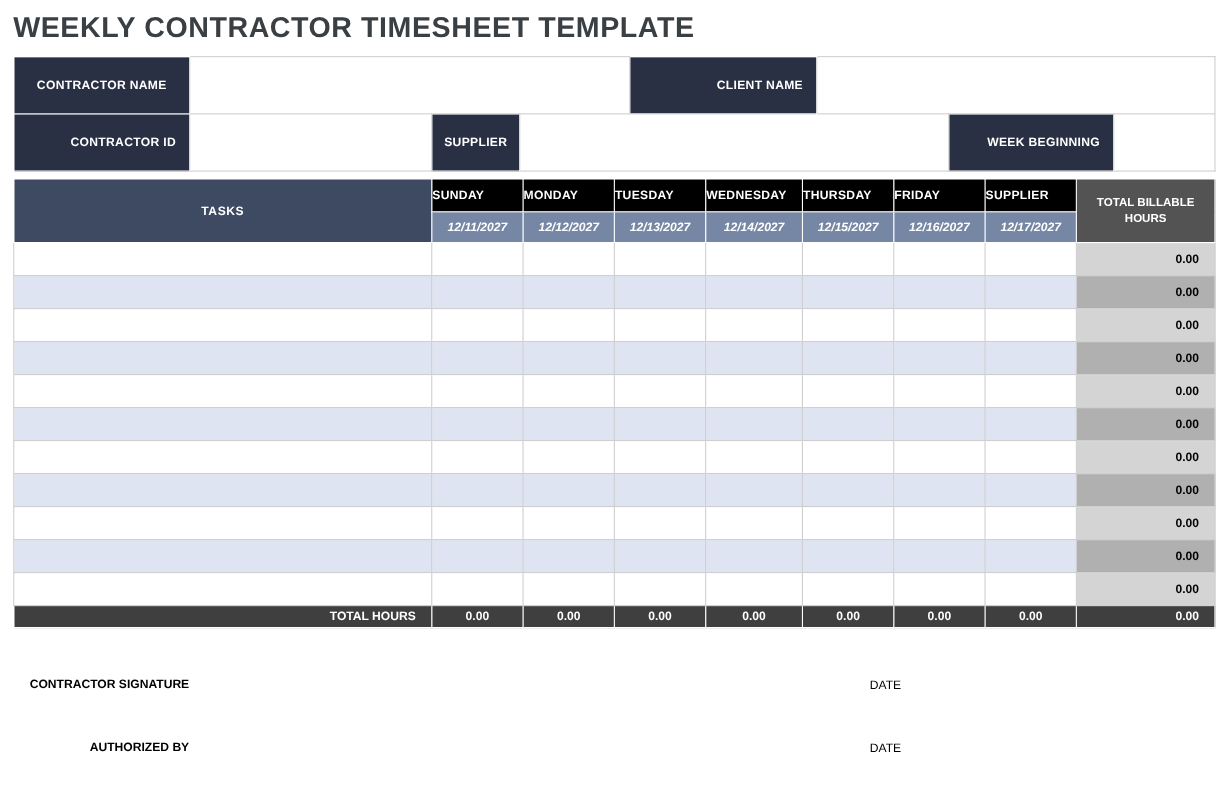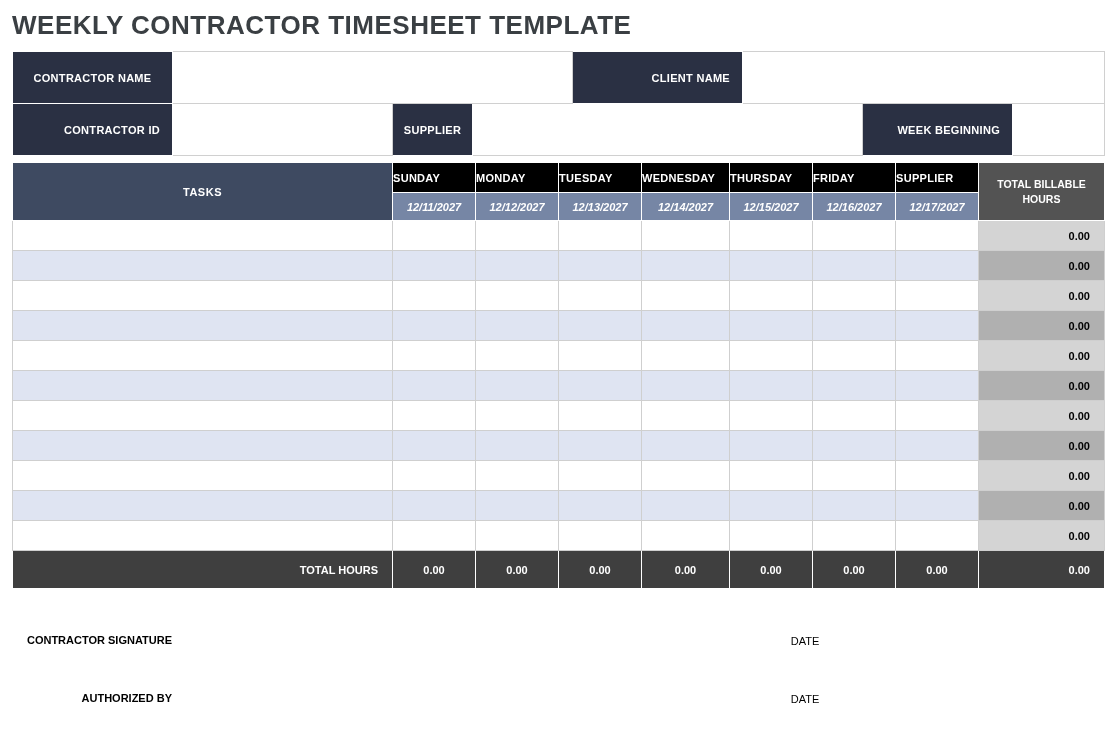--- a/index.html
+++ b/index.html
@@ -90,21 +90,21 @@
     padding-right: 14px;
     border: 1px solid #cfcfcf;
   }
 
   
   .totals-row td {
     background: #3f3f3f;
     color: #fff;
     font-weight: 700;
     font-size: 11px;
-    height: 38px;
+    height: 20px;
     text-align: center;
     border: 1px solid #fff;
   }
   .totals-row td.label {
     text-align: right;
     padding-right: 14px;
   }
   .totals-row td.grand { text-align: right; padding-right: 14px; }
 
   

